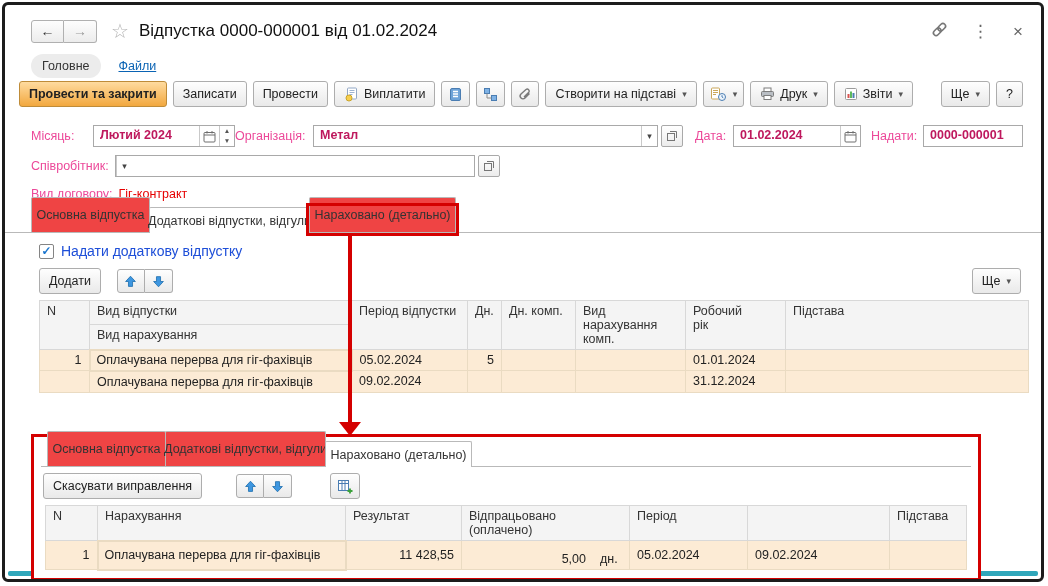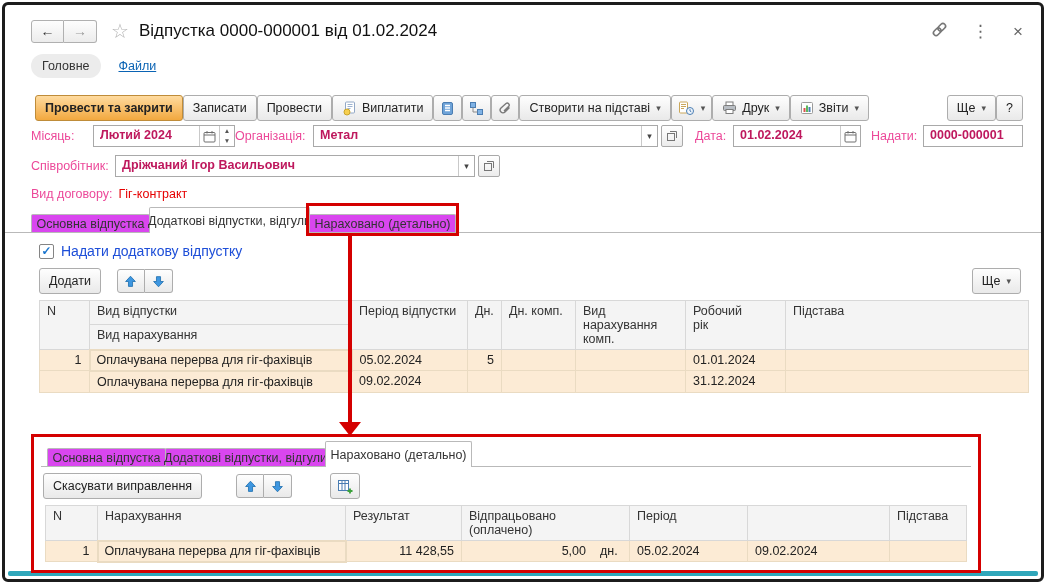--- a/index.html
+++ b/index.html
@@ -17,21 +17,21 @@
   .title { font-size:17px; font-weight:400; color:#111; margin:0; white-space:nowrap;}
   .tr-icons { margin-left:auto; display:flex; align-items:center; gap:24px; }
   .icon-btn { background:none; border:none; color:#666; font-size:17px; cursor:pointer; padding:0; line-height:1; font-family:inherit;}
 
   
   .navrow { display:flex; align-items:center; height:30px; padding-left:26px; gap:18px; }
   .nav-home { background:#ececec; border-radius:12px; padding:5px 11px; font-size:12.5px; color:#333; cursor:pointer;}
   .nav-files { color:#0a63b4; text-decoration:underline; font-size:12.5px; cursor:pointer;}
 
   
-  .toolbar { display:flex; align-items:flex-end; height:40px; padding:0 18px 0 30px; }
+  .toolbar { display:flex; align-items:flex-start; height:40px; padding:0 18px 0 14px; gap:6px; }
   .btn { height:26px; display:inline-flex; align-items:center; gap:5px; padding:0 9px;
          border:1px solid #adadad; border-radius:3px; background:linear-gradient(#fefefe,#e9e9e9);
          font-size:12.5px; color:#222; cursor:pointer; white-space:nowrap; font-family:inherit;}
   .btn.primary { background:linear-gradient(#ffdb9f,#f2a83f); border-color:#bf8c39; font-weight:700; }
   .btn.iconb { padding:0 6px; }
   .caret { font-size:9px; color:#555; margin-left:1px; }
   .spacer { flex:1; }
 
   
   .frow { display:flex; align-items:center; padding-left:26px; padding-right:18px; height:30px; }
@@ -42,22 +42,22 @@
   .seg { width:20px; display:flex; align-items:center; justify-content:center; border-left:1px solid #c9c9c9; cursor:pointer;}
   .seg.car { width:16px; font-size:9px; color:#444; }
   .spin { display:flex; flex-direction:column; width:15px; border-left:1px solid #c9c9c9; }
   .spin span { font-size:6.5px; color:#555; text-align:center; line-height:10px; cursor:pointer;}
   .openbtn { width:22px; height:22px; border:1px solid #a9a9a9; background:linear-gradient(#fff,#ececec);
              margin-left:3px; display:flex; align-items:center; justify-content:center; border-radius:2px; cursor:pointer;}
   .red-val { color:#e60000; font-size:12.5px; margin-left:6px;}
 
   
   .tabbar { display:flex; align-items:flex-end; padding-left:26px; border-bottom:1px solid #b9b9b9; height:26px; }
-  .tab { height:18px; display:flex; align-items:center; justify-content:center; border:1px solid #b9b9b9;
-         border-bottom:none; background:#d946ef; font-size:12.5px; color:#333; border-radius:2px 2px 0 0;
+  .tab { height:35px; display:flex; align-items:center; justify-content:center; border:1px solid #b9b9b9;
+         border-bottom:none; background:#ef4444; font-size:12.5px; color:#333; border-radius:2px 2px 0 0;
          margin-right:-1px; cursor:pointer; white-space:nowrap;}
   .tab.w1{width:119px;} .tab.w2{width:161px;} .tab.w3{width:147px;}
   .tab.active { background:#fff; height:26px; margin-bottom:-1px; }
 
   
   .content { padding:0 20px 0 26px; }
   .chkrow { display:flex; align-items:center; gap:7px; height:18px; margin-top:9px; padding-left:8px; }
   .checkbox { width:15px; height:15px; border:1px solid #848484; border-radius:2px; display:flex;
               align-items:center; justify-content:center; background:#fff; cursor:pointer;}
   .checkbox .check { color:#1874ce; font-size:12px; font-weight:700; line-height:1; }
@@ -71,21 +71,21 @@
   
   .tbl { border-collapse:collapse; table-layout:fixed; width:100%; font-size:12.5px; margin-top:6px; margin-left:8px; }
   .tbl th { background:#f4f4f4; border:1px solid #d8d8d8; font-weight:400; color:#333; text-align:left;
             padding:3px 7px; vertical-align:top; height:17px; overflow:hidden;}
   .tbl td { border:1px solid #e9e9e9; padding:3px 7px; height:18px; white-space:nowrap; overflow:hidden; color:#222;}
   .tbl tr.sel td { background:#fcebd5; border-color:#eadbc2; }
   .tbl td.cur { border:2px solid #e2a04a; background:#fdf3e3; padding:2px 6px; }
   .tbl td.num { text-align:right; }
   .tbl tr.filler td { border:none; height:54px; background:#fff; }
   .thnarrow { width:58px; }
-  .worked { display:flex; justify-content:flex-end; gap:14px; }
+  .worked { display:flex; justify-content:flex-end; gap:14px;margin-top:8px; }
   .worked .unit { width:22px; text-align:left; }
 
   
   .overlay { position:absolute; left:26px; top:429px; width:950px; border:3px solid #d40000; background:#fff;
              z-index:40; padding:4px 7px 7px 7px; }
   .overlay .tabbar { padding-left:6px; }
   .ov-toolbar { display:flex; align-items:center; gap:26px; margin-top:6px; padding-left:2px; height:26px;}
   .overlay .tbl { margin-left:4px; width:calc(100% - 8px); margin-top:6px;}
 
   
@@ -250,21 +250,20 @@
     </div>
     <span class="flabel" style="margin-left:10px; width:52px;">Надати:</span>
     <div class="inputbox" style="width:100px;">
       <span class="val">0000-000001</span>
     </div>
   </div>
 
   <div class="frow">
     <span class="flabel" style="width:84px;">Співробітник:</span>
     <div class="inputbox" style="width:360px;">
-      <span class="val">Дріжчаний Ігор Васильович</span>
       <span class="seg car">
           <span>▾</span>
         </span>
     </div>
     <span class="openbtn">
       <svg width="12" height="12" viewBox="0 0 12 12" fill="none" stroke="#767676">
         <rect x="1.5" y="3.5" width="7" height="7"></rect>
           <path d="M4 1.5h6.5V8"></path>
       </svg>
     </span>

